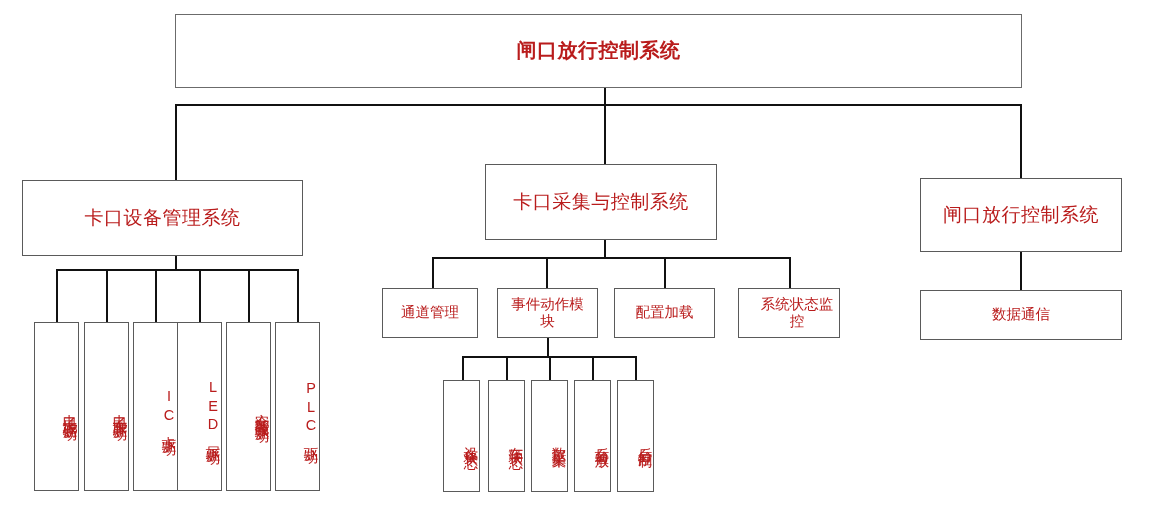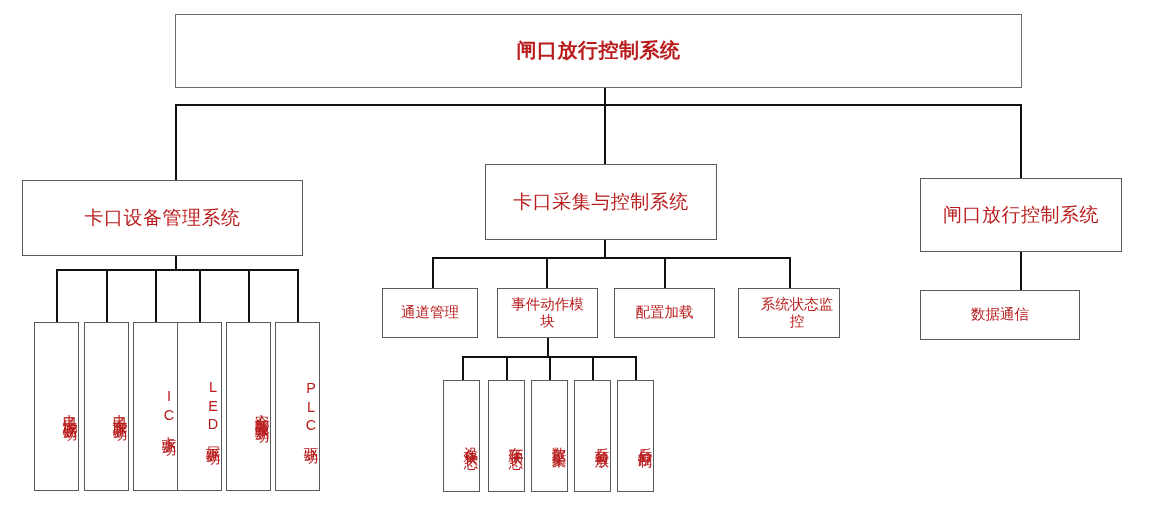--- a/index.html
+++ b/index.html
@@ -161,17 +161,17 @@
   <div class="node vertical" style="left:617px; top:380px; width:37px; height:112px;">
     <span class="vtext">后台控制</span>
   </div>
 
   <div class="node level2" style="left:920px; top:178px; width:202px; height:74px;">
     <span>闸口放行控制系统</span>
   </div>
 
   <div class="conn v" style="left:1020px; top:252px; height:38px;"></div>
 
-  <div class="node level3" style="left:920px; top:290px; width:160px; height:50px;">
+  <div class="node level3" style="left:920px; top:290px; width:202px; height:50px;">
     <span>数据通信</span>
   </div>
 
 </div>
 
 </body></html>

